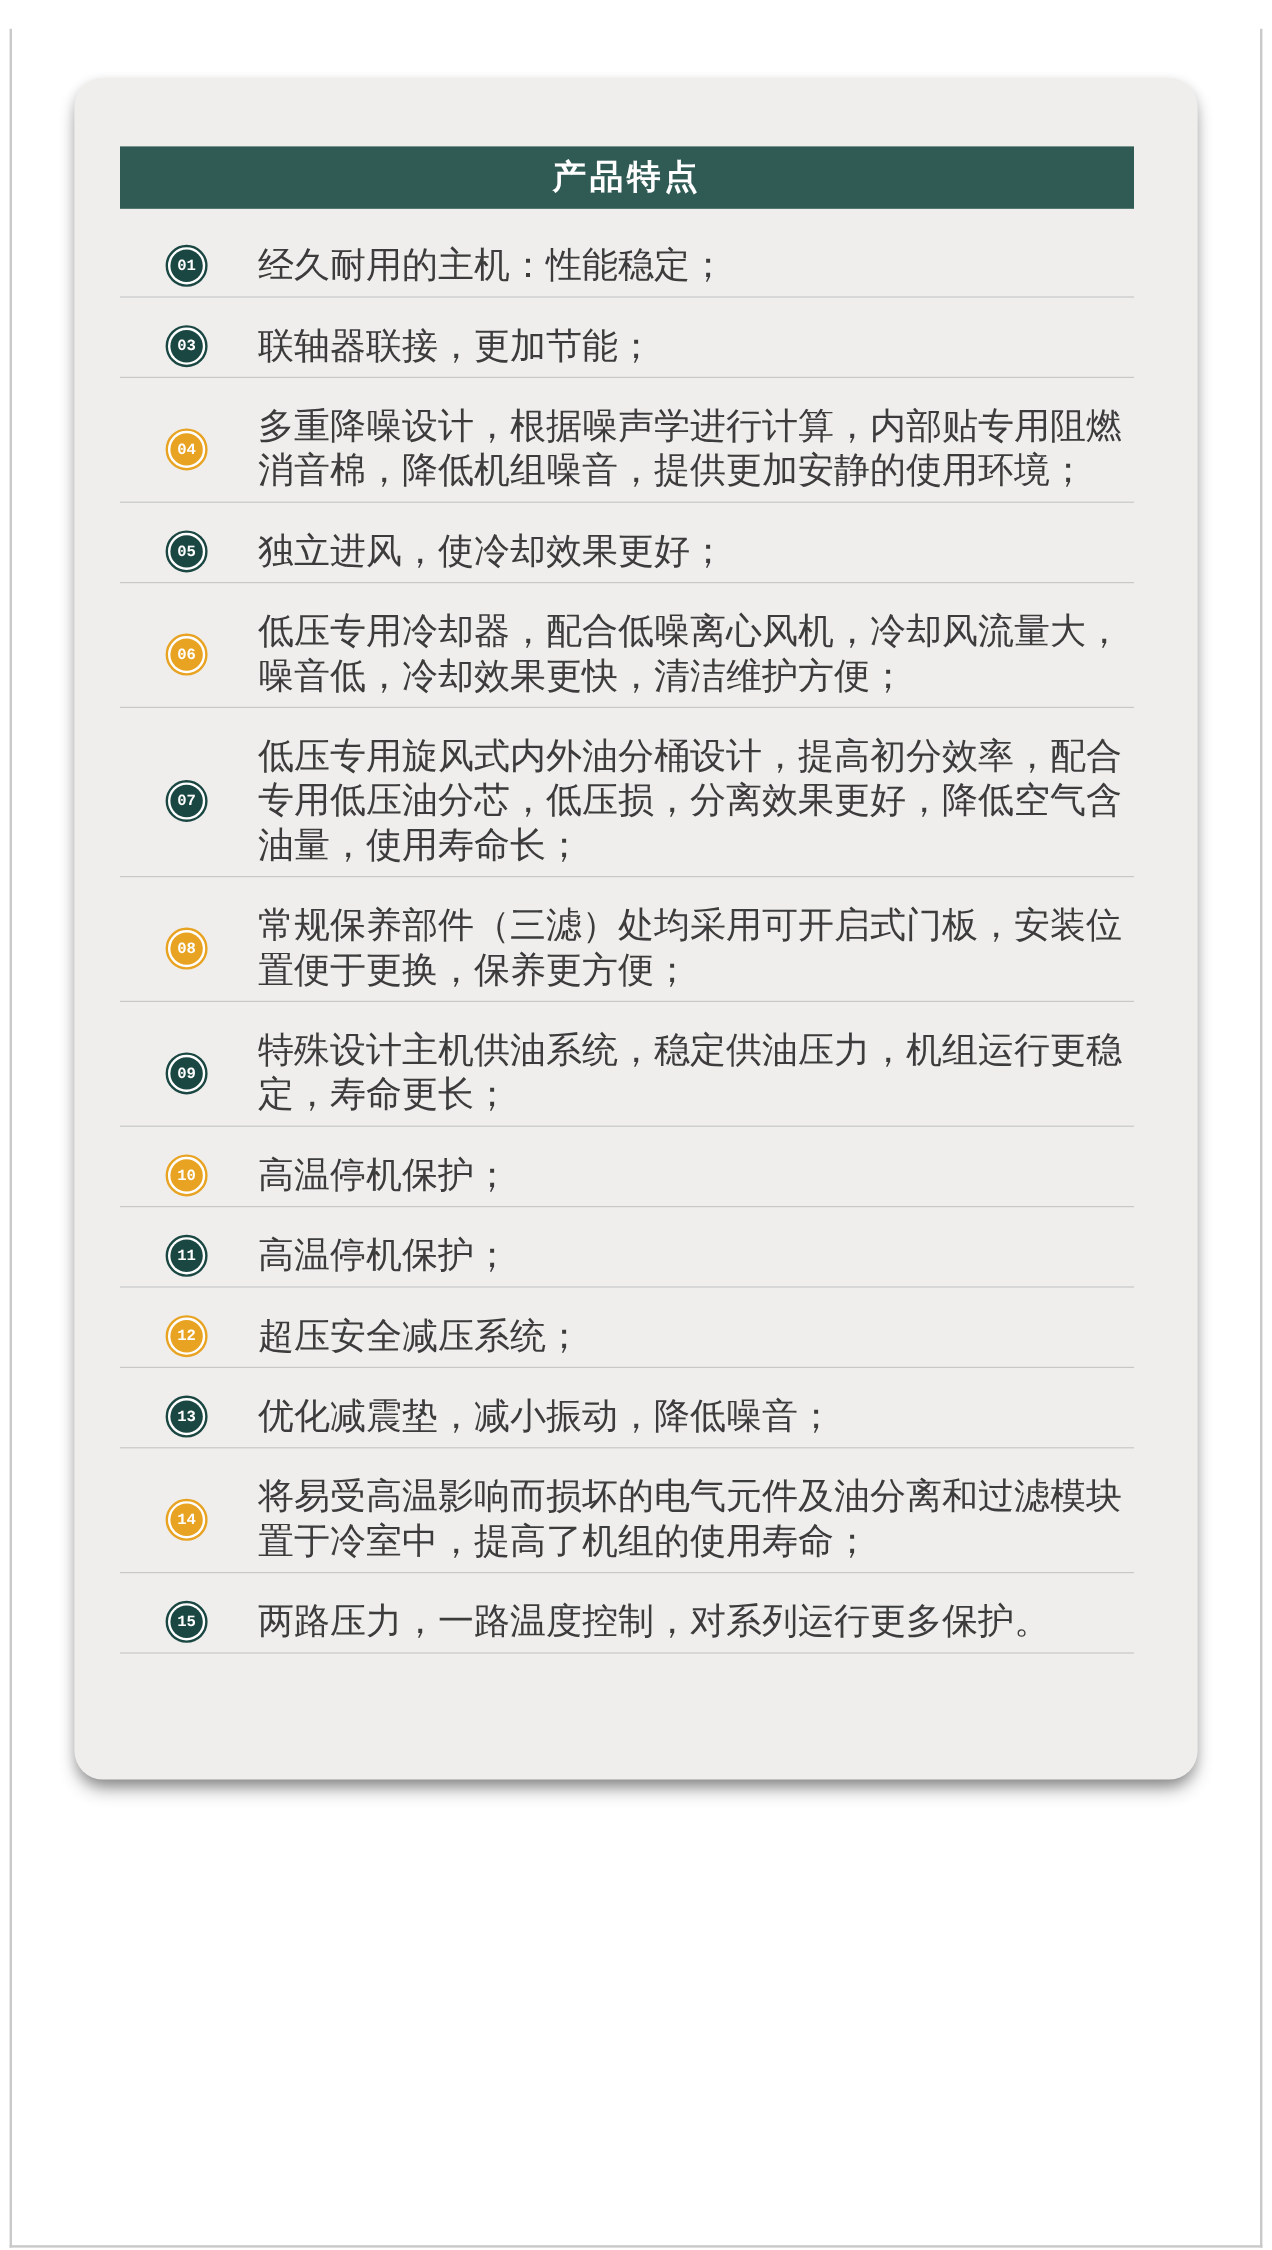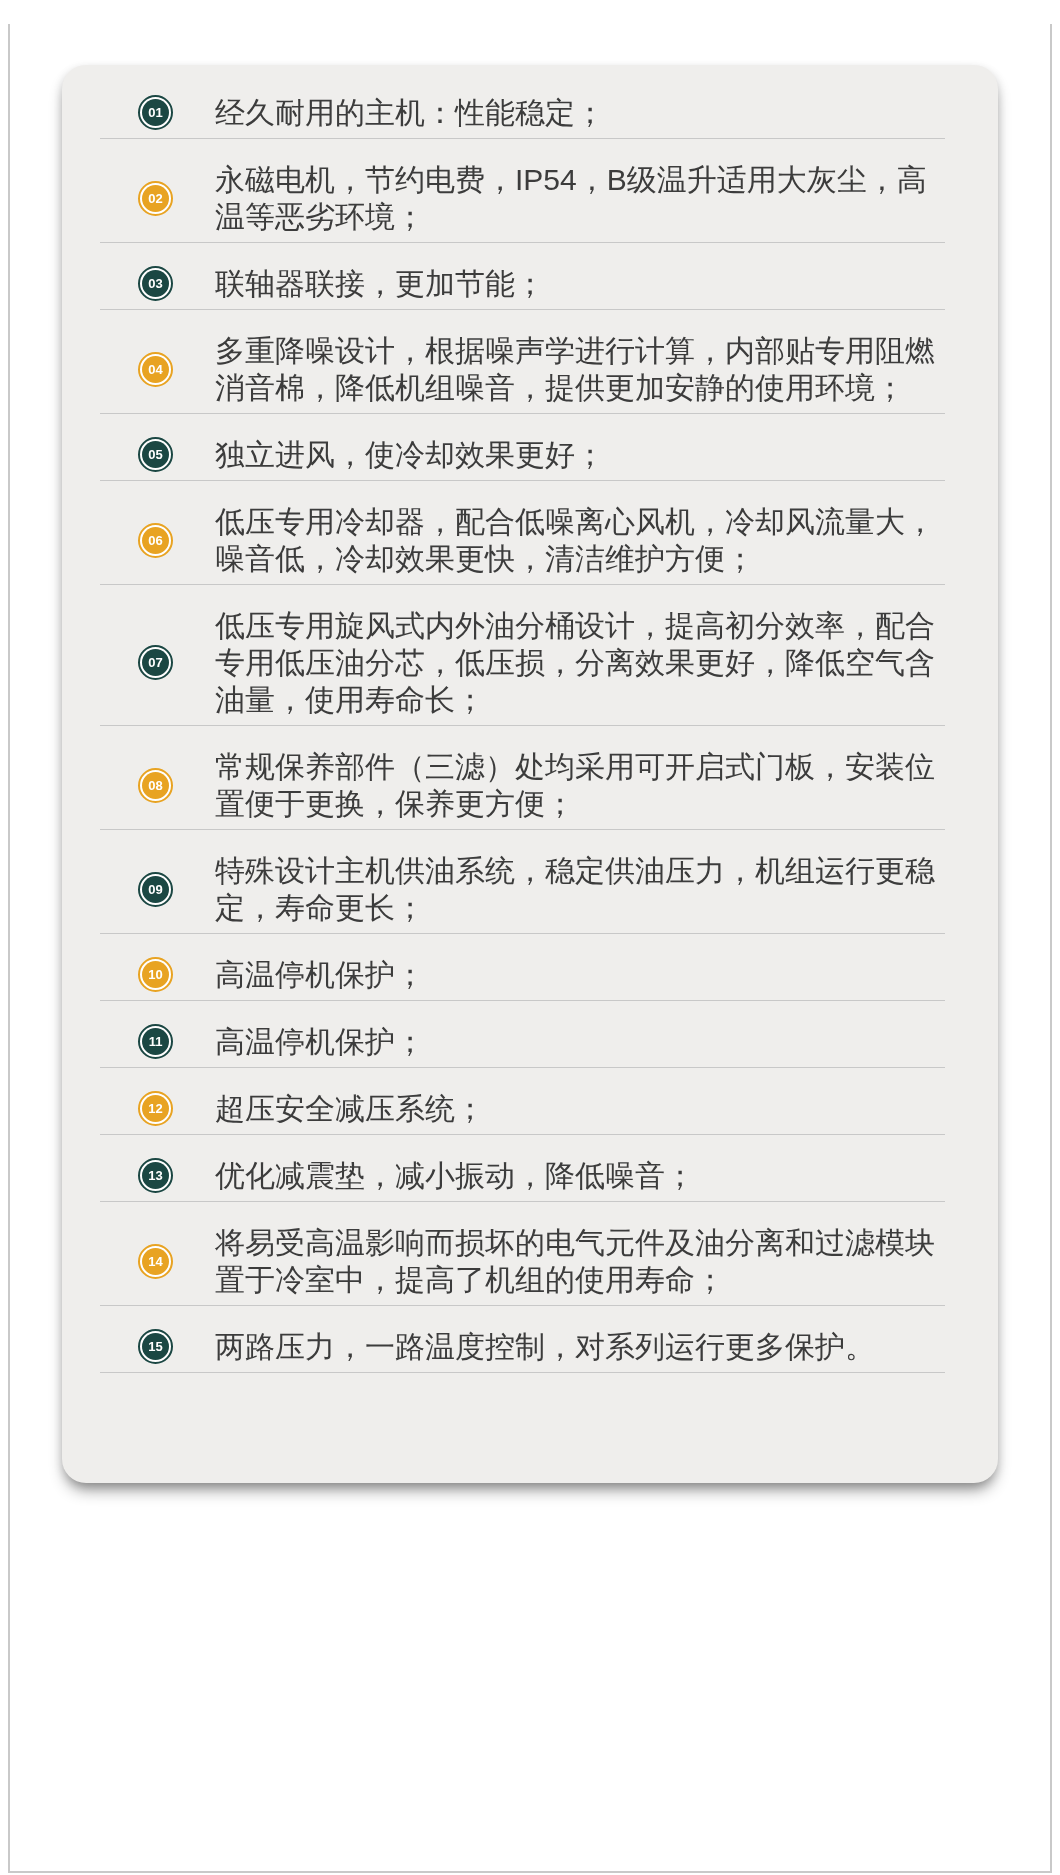--- a/index.html
+++ b/index.html
@@ -42,20 +42,21 @@
   .feature-row {
     display: flex;
     padding: 22px 0 7px;
     border-bottom: 1px solid var(--divider, #c8c8c8);
   }
   .badge-wrap {
     flex: 0 0 115px;
     padding-left: 38px;
     display: flex;
     align-items: center;
+    font-family: Liberation Mono, monospace;
   }
   .feature-row.badge-bottom .badge-wrap { align-items: center; }
   .feature-row.badge-bottom .badge { margin-bottom: -1px; }
   .badge {
     width: 35px; height: 35px;
     border-radius: 50%;
     border: 2px solid;
     background: #ffffff;
     display: flex; align-items: center; justify-content: center;
     flex: 0 0 auto;
@@ -78,38 +79,33 @@
     line-height: 37px;
     color: var(--text, #3c3c3c);
   }
 </style>
 </head>
 <body>
 
 <div class="page-frame"></div>
 
 <div class="card">
+  <div class="header-bar">
+    <div class="section-title">产品特点</div>
+  </div>
   <div class="features-list">
   <div class="feature-row">
     <div class="badge-wrap">
       <div class="badge teal">
         <div class="badge-core">01</div>
       </div>
     </div>
     <div class="feature-text">经久耐用的主机：性能稳定；</div>
   </div>
 
-  <div class="feature-row">
-    <div class="badge-wrap">
-      <div class="badge orange">
-        <div class="badge-core">02</div>
-      </div>
-    </div>
-    <div class="feature-text">永磁电机，节约电费，IP54，B级温升适用大灰尘，高温等恶劣环境；</div>
-  </div>
 
   <div class="feature-row">
     <div class="badge-wrap">
       <div class="badge teal">
         <div class="badge-core">03</div>
       </div>
     </div>
     <div class="feature-text">联轴器联接，更加节能；</div>
   </div>
 

